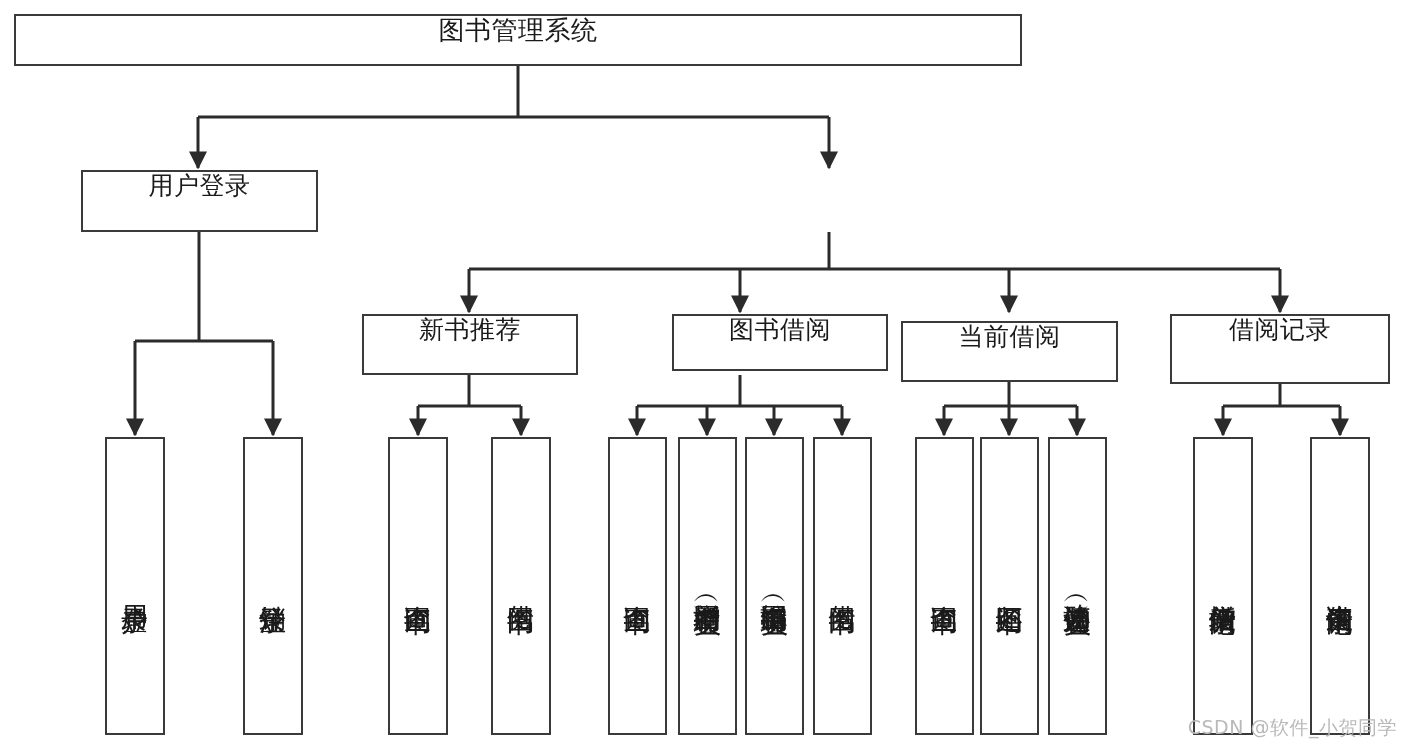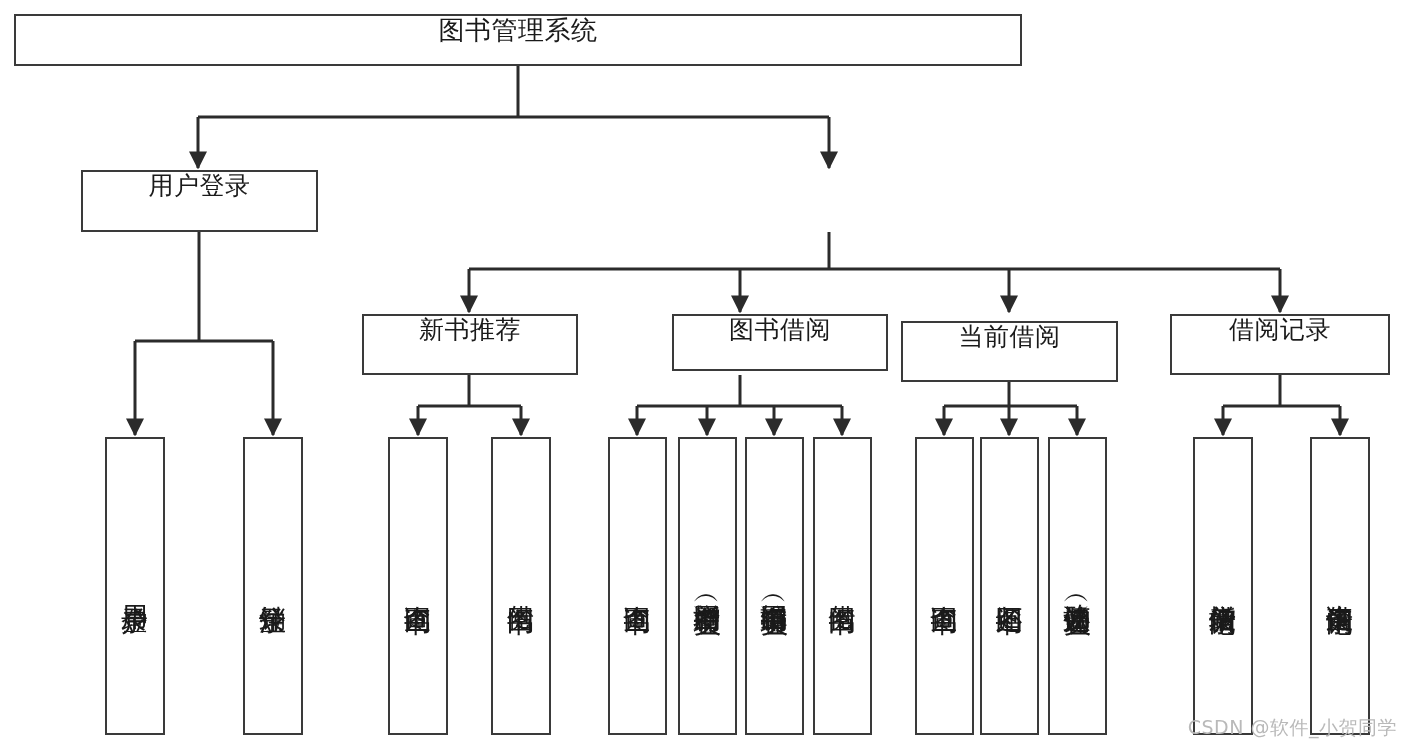--- a/index.html
+++ b/index.html
@@ -137,21 +137,21 @@
 
   <div class="node node-h" style="left:362px; top:314px; width:216px; height:61px;">
     <span>新书推荐</span>
   </div>
   <div class="node node-h" style="left:633px; top:314px; width:216px; height:57px;margin-left:39px;">
     <span>图书借阅</span>
   </div>
   <div class="node node-h" style="left:901px; top:321px; width:217px; height:61px;">
     <span>当前借阅</span>
   </div>
-  <div class="node node-h" style="left:1170px; top:314px; width:220px; height:61px;">
+  <div class="node node-h" style="left:1170px; top:314px; width:220px; height:70px;">
     <span>借阅记录</span>
   </div>
 
   <div class="node node-v" style="left:105px; top:437px; width:60px; height:298px;">
     <span class="vtext">用户登录</span>
   </div>
   <div class="node node-v" style="left:243px; top:437px; width:60px; height:298px;">
     <span class="vtext">注销登录</span>
   </div>
 

